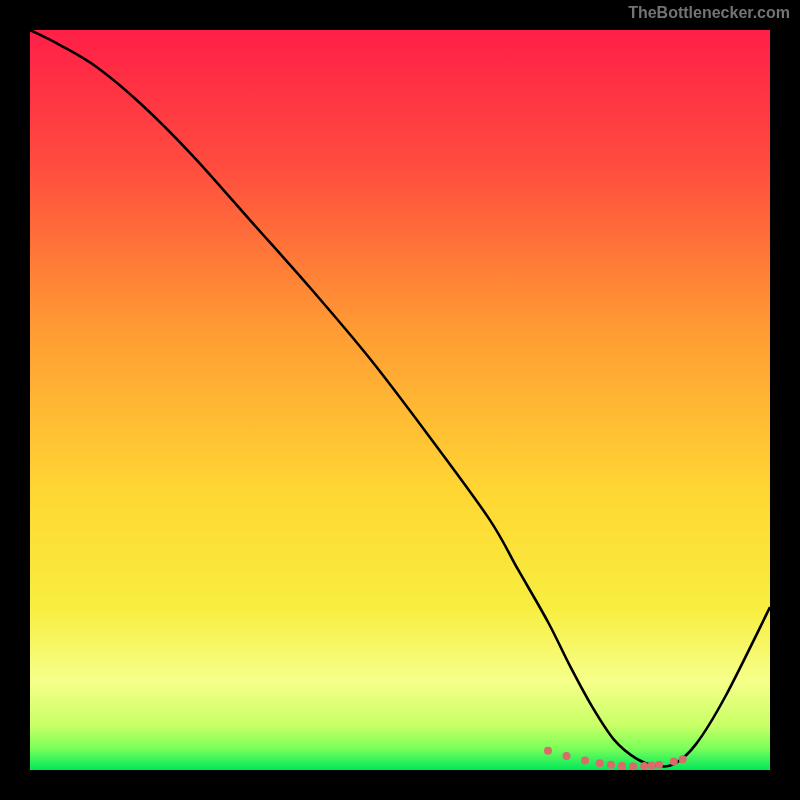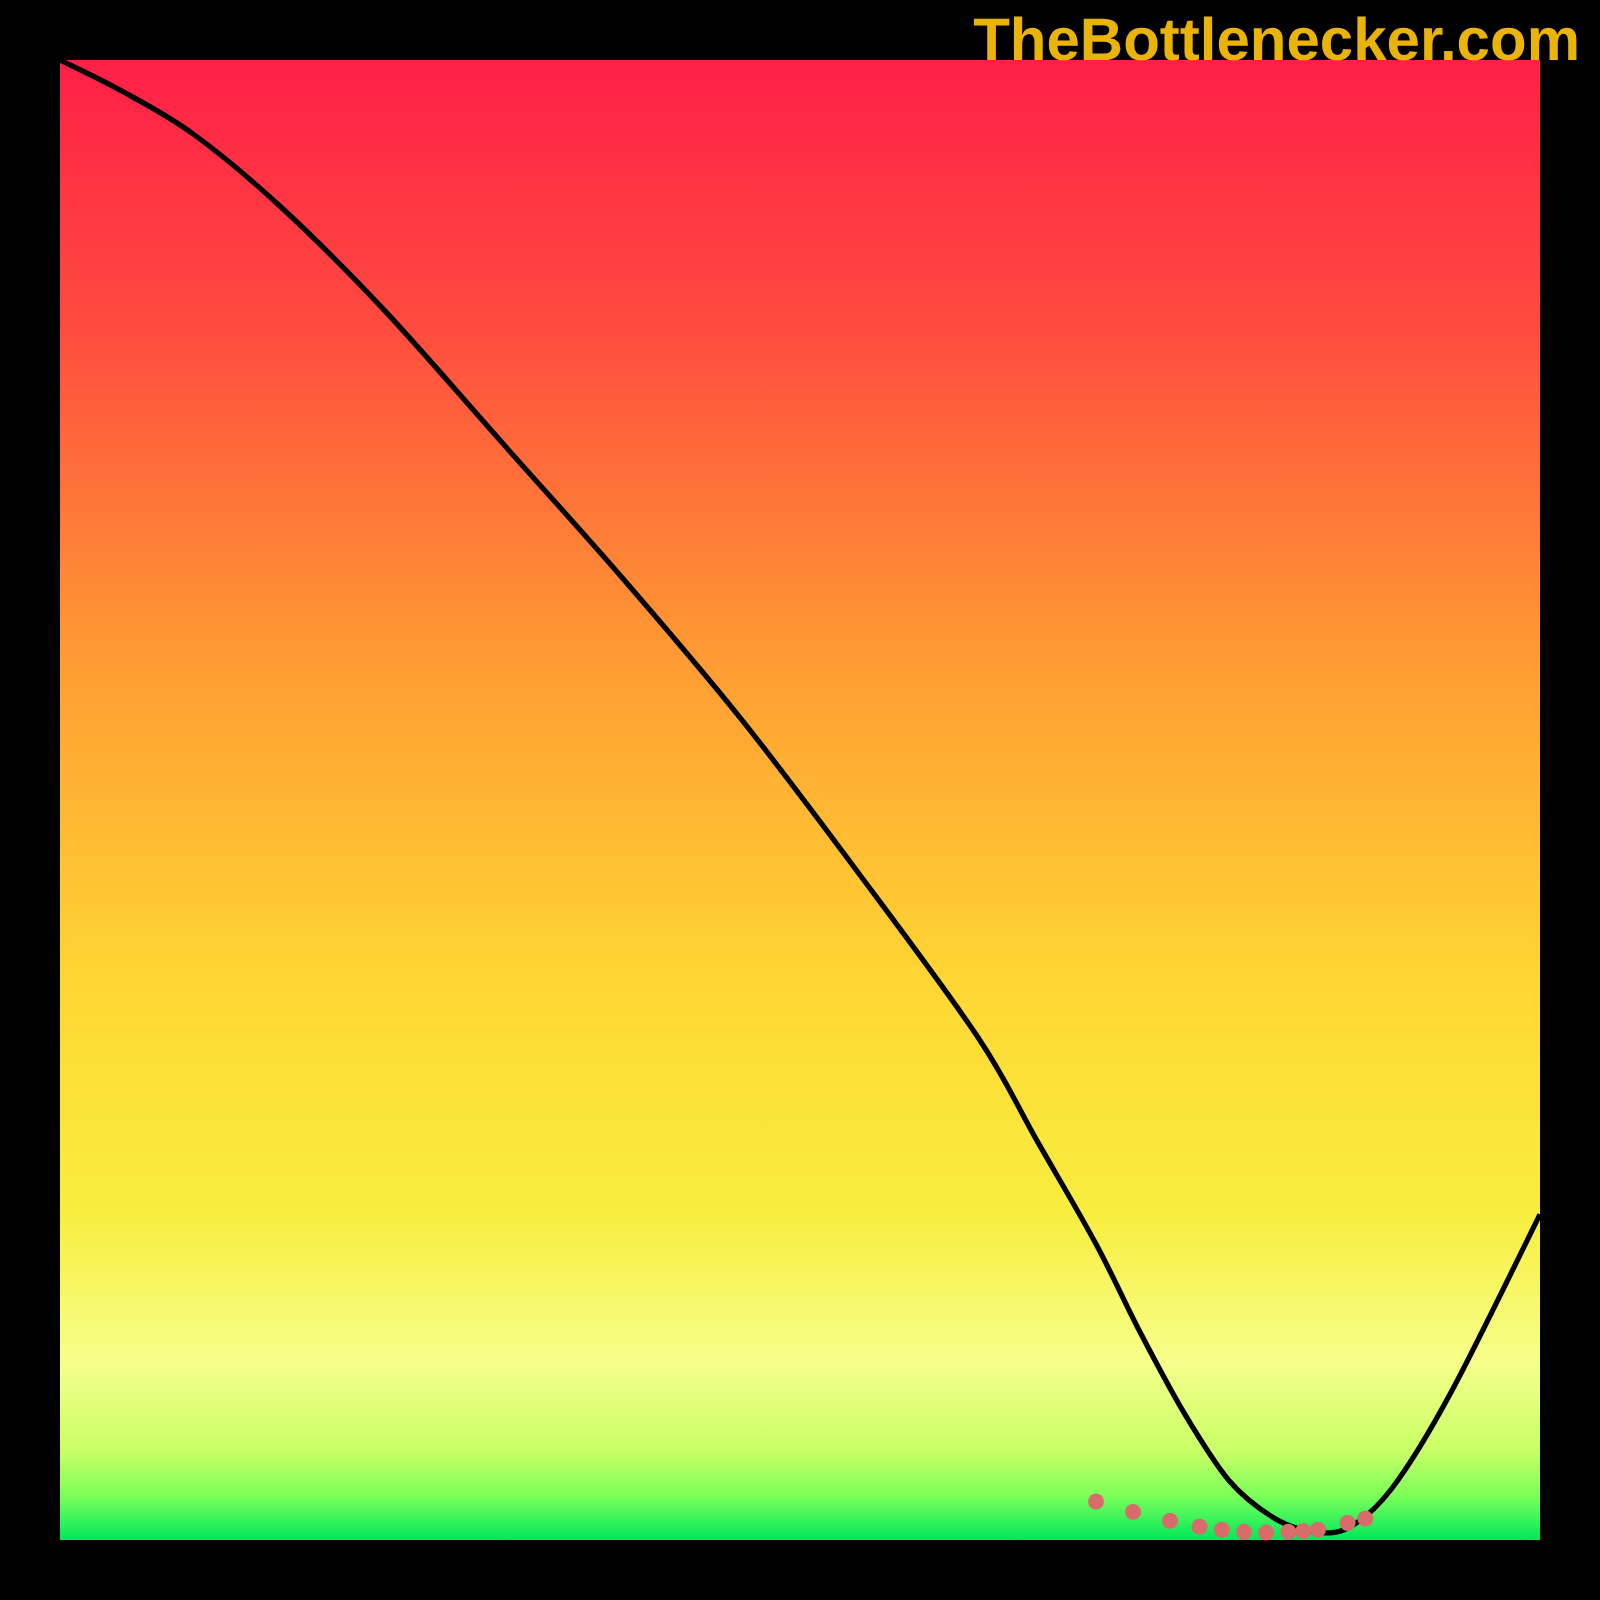--- a/index.html
+++ b/index.html
@@ -14,23 +14,23 @@
     position: relative;
     width: 800px;
     height: 800px;
     background: #000;
   }
   .attribution {
     position: absolute;
     top: 4px;
     right: 10px;
     font-family: Arial, Helvetica, sans-serif;
-    font-size: 30px;
+    font-size: 16px;
     font-weight: bold;
-    color: #eab308;
+    color: #737373;
     z-index: 10;
   }
   svg.plot {
     position: absolute;
     left: 0;
     top: 0;
   }
 </style>
 </head>
 <body>

